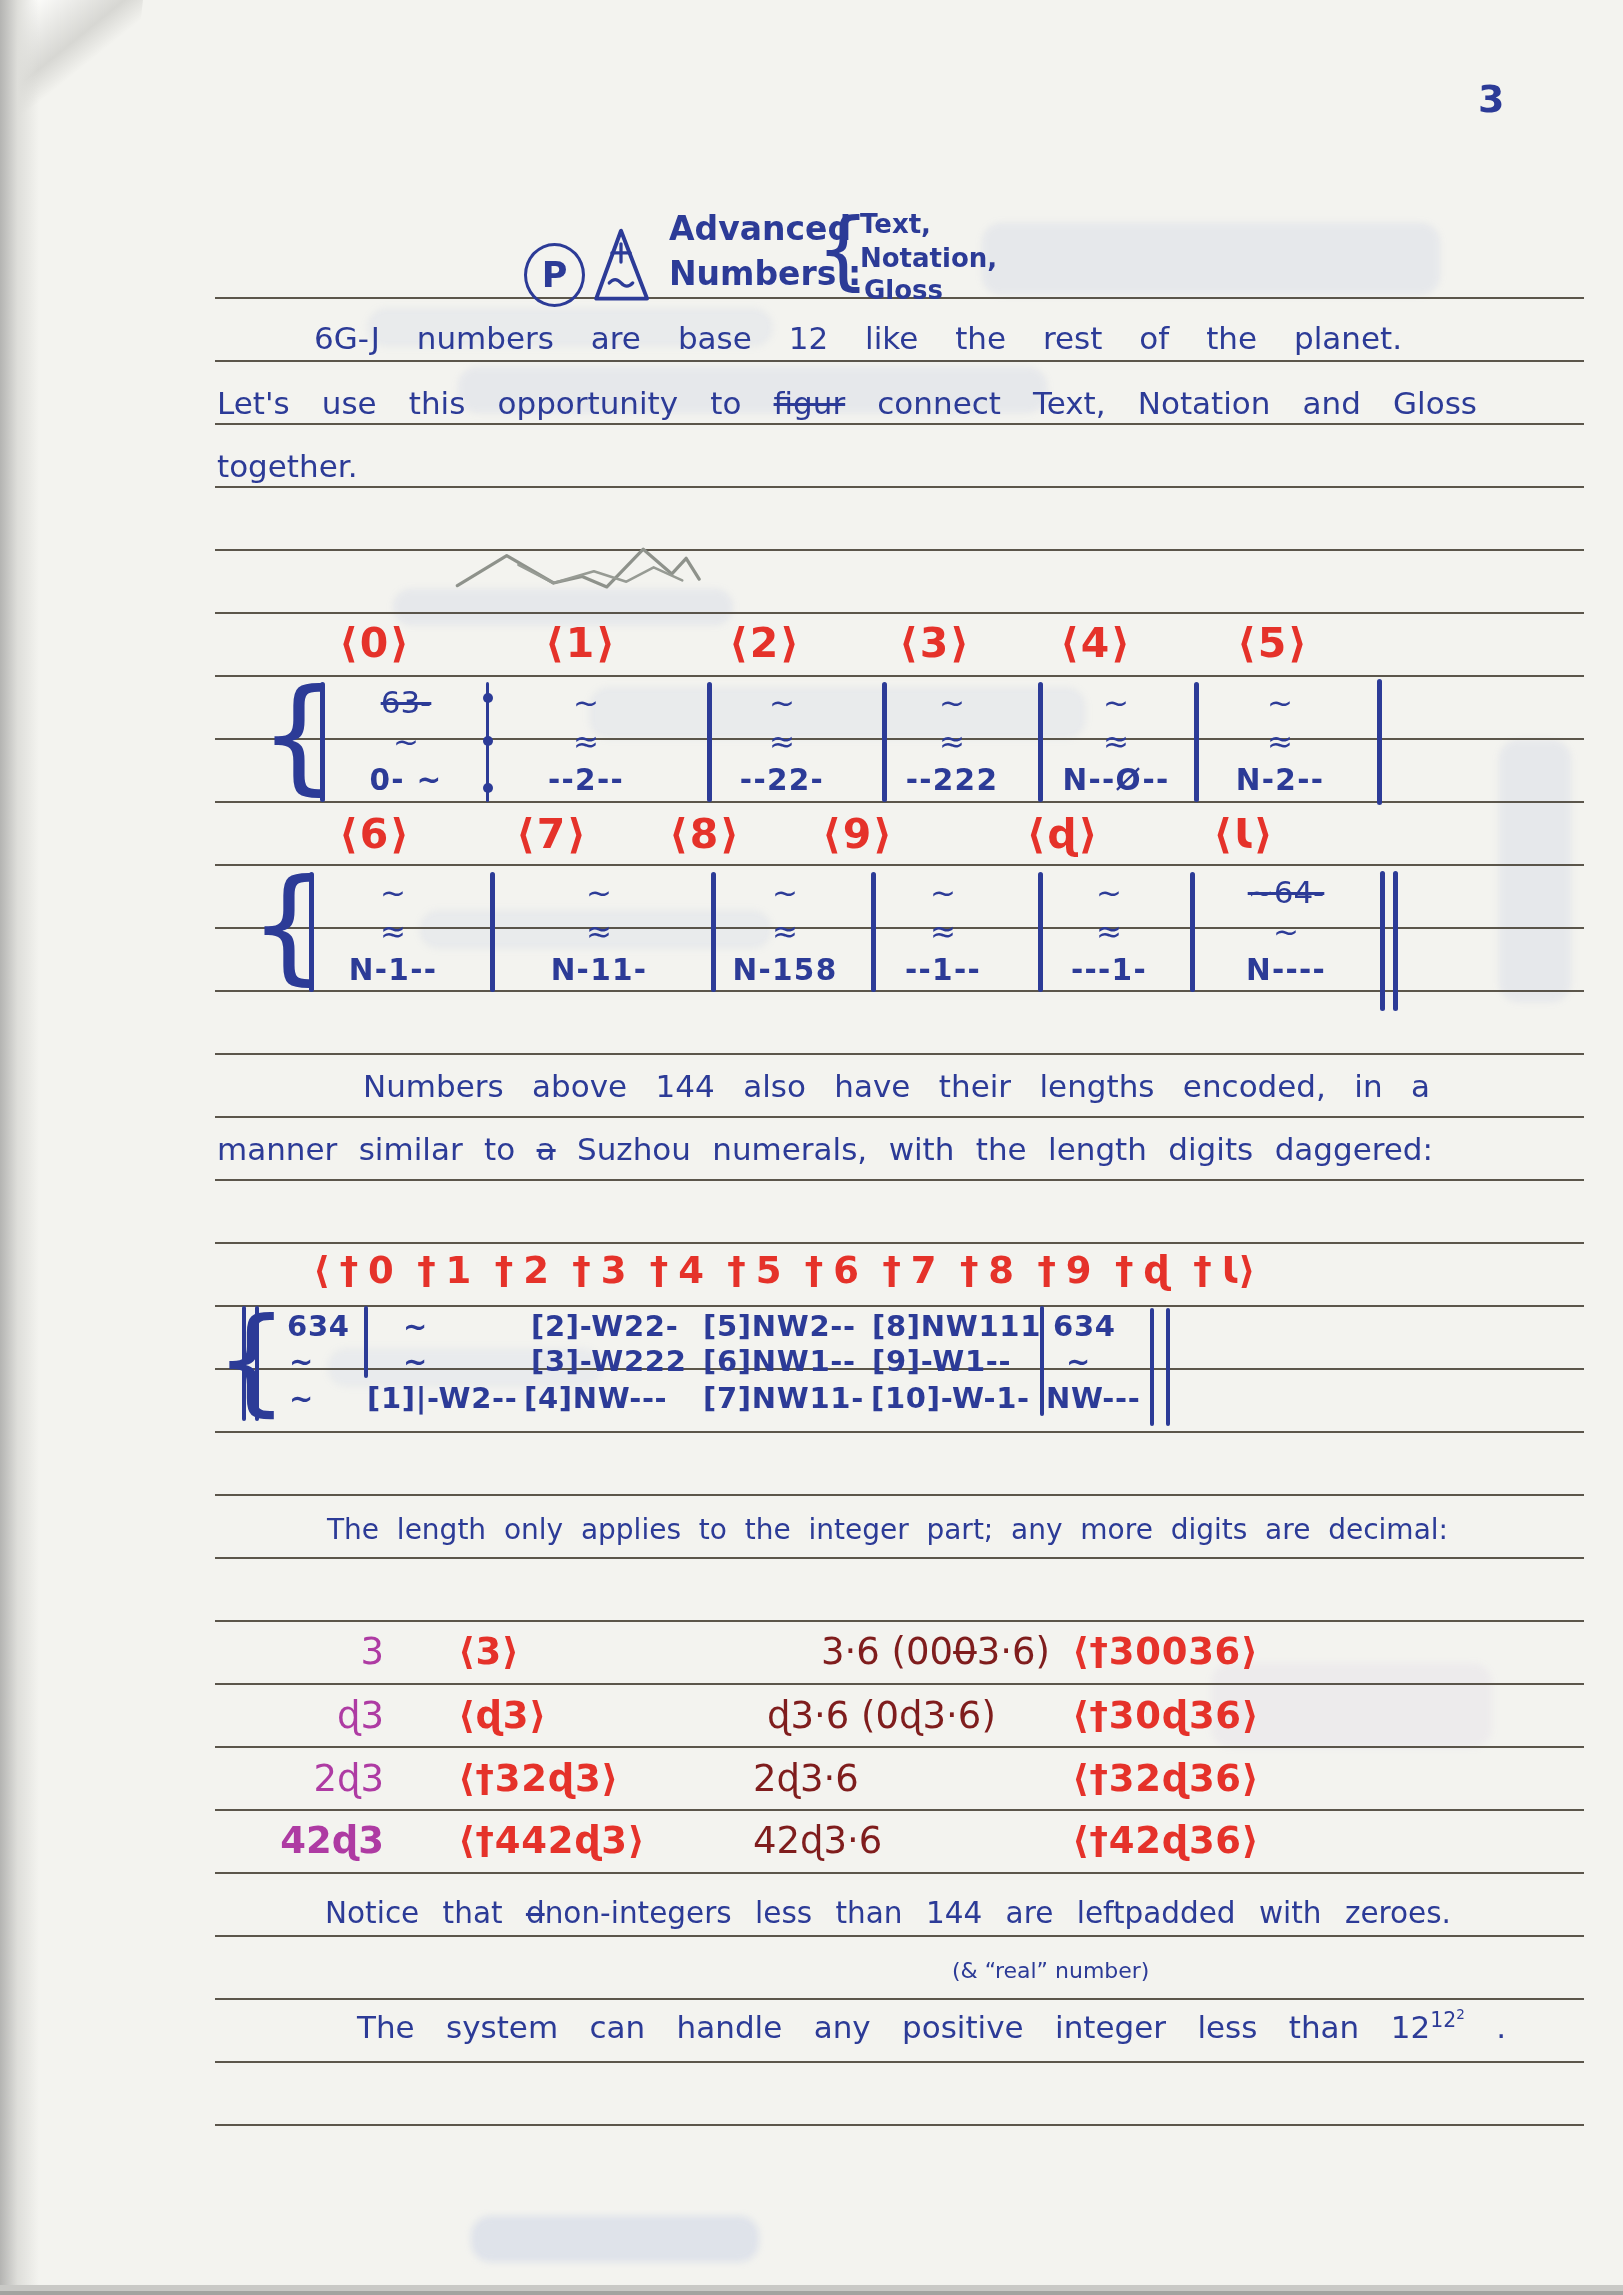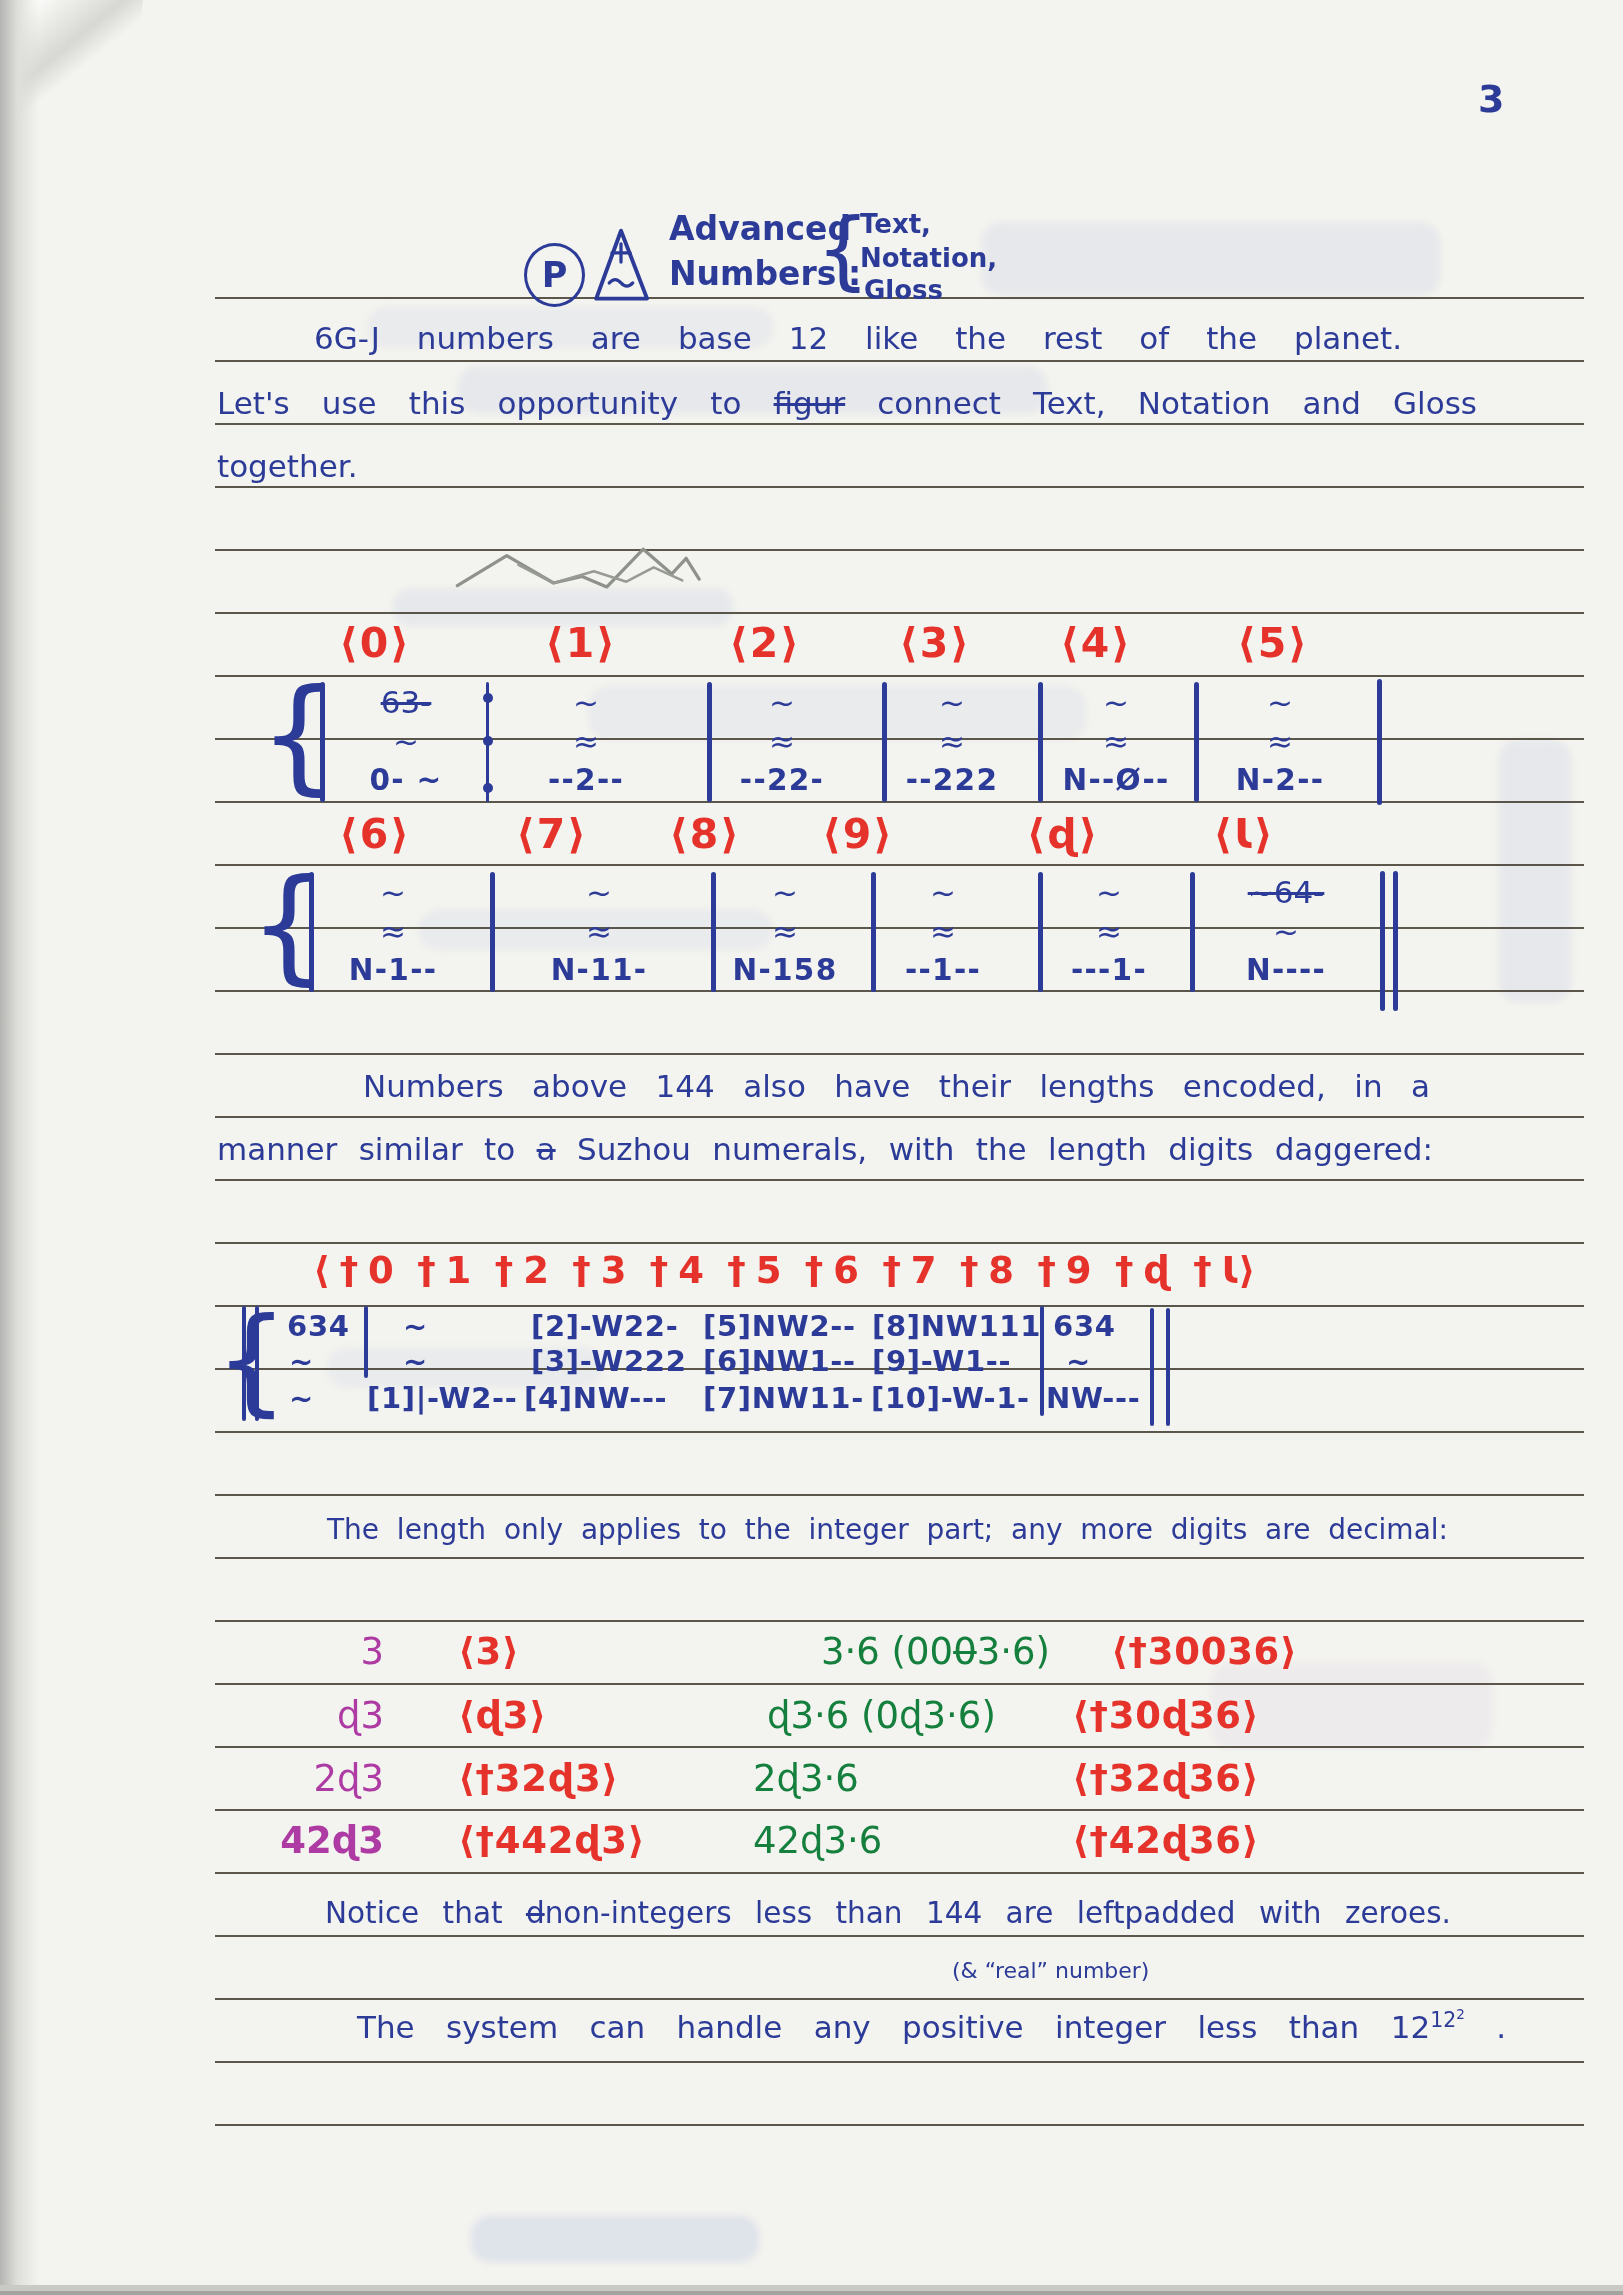--- a/index.html
+++ b/index.html
@@ -32,21 +32,21 @@
   .vbar{position:absolute;width:4.6px;background:#2c3b97;border-radius:2.6px;}
   .dot{position:absolute;width:9.8px;height:9.8px;border-radius:50%;background:#2c3b97;}
   .rowbrace{position:absolute;font-size:124px;line-height:131px;color:#2c3b97;font-weight:normal;}
   .dagger-row{position:absolute;color:#e5322a;font-size:37px;font-weight:bold;
     text-align:justify;text-align-last:justify;letter-spacing:0.7px;}
   .t2cell{position:absolute;font-size:29px;font-weight:bold;color:#2c3b97;
     letter-spacing:0.7px;white-space:nowrap;line-height:37px;}
   .exrow-part{position:absolute;font-size:37px;line-height:54px;white-space:nowrap;}
   .ex-plain{width:168px;text-align:right;color:#ae3ba3;}
   .ex-gloss{color:#e5322a;font-weight:bold;letter-spacing:0.7px;}
-  .ex-dec{color:#15803d;}
+  .ex-dec{color:#7f1d1d;}
   .note-sm{font-size:22px;color:#2c3b97;white-space:nowrap;}
   sup{font-size:66%;vertical-align:super;line-height:0;}
   .ghost{position:absolute;filter:blur(3.9px);border-radius:19.6px;pointer-events:none;}
 </style>
 </head>
 <body>
 
 <div class="paper">
 
   <div class="corner-tl"></div>
@@ -223,21 +223,21 @@
   <span class="t2cell" style="left:524px;top:1380px;">[4]NW---</span>
   <span class="t2cell" style="left:703px;top:1380px;">[7]NW11-</span>
   <span class="t2cell" style="left:871px;top:1380px;">[10]-W-1-</span>
   <span class="t2cell" style="left:1046px;top:1380px;">NW---</span>
 
   <div class="para" style="left:327px;top:1512px;width:1121px;font-size:28px;">The length only applies to the integer part; any more digits are decimal:</div>
 
   <span class="exrow-part ex-plain" style="left:216px;top:1625px;">3</span>
   <span class="exrow-part ex-gloss" style="left:458px;top:1625px;">⟨3⟩</span>
   <span class="exrow-part ex-dec" style="left:821px;top:1625px;"><span>3·6 (00</span><span class="strike">0</span><span>3·6)</span></span>
-  <span class="exrow-part ex-gloss" style="left:1072px;top:1625px;margin-left:39px;">⟨†30036⟩</span>
+  <span class="exrow-part ex-gloss" style="left:1072px;top:1625px;">⟨†30036⟩</span>
 
   <span class="exrow-part ex-plain" style="left:216px;top:1689px;">ɖ3</span>
   <span class="exrow-part ex-gloss" style="left:458px;top:1689px;">⟨ɖ3⟩</span>
   <span class="exrow-part ex-dec" style="left:753px;top:1689px;margin-left:14px;"><span>ɖ3·6 (0ɖ3·6)</span><span class="strike"></span><span></span></span>
   <span class="exrow-part ex-gloss" style="left:1072px;top:1689px;">⟨†30ɖ36⟩</span>
 
   <span class="exrow-part ex-plain" style="left:216px;top:1752px;">2ɖ3</span>
   <span class="exrow-part ex-gloss" style="left:458px;top:1752px;">⟨†32ɖ3⟩</span>
   <span class="exrow-part ex-dec" style="left:753px;top:1752px;"><span>2ɖ3·6</span><span class="strike"></span><span></span></span>
   <span class="exrow-part ex-gloss" style="left:1072px;top:1752px;">⟨†32ɖ36⟩</span>

